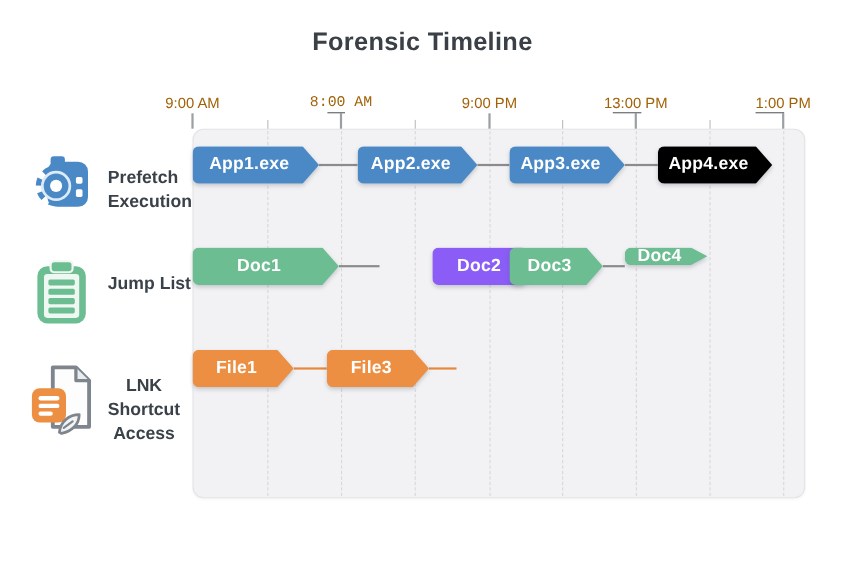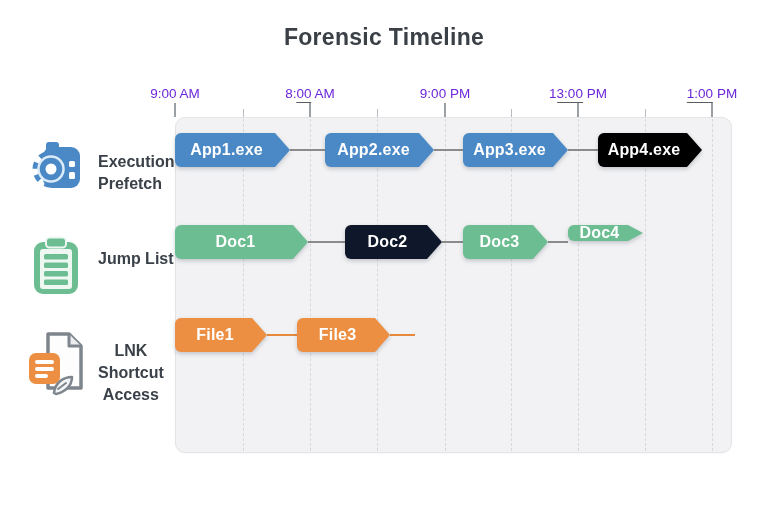--- a/index.html
+++ b/index.html
@@ -14,21 +14,21 @@
   .plot{
     position:absolute;background:#f2f2f4;border:1px solid #e4e4e7;
     border-radius:10px;box-sizing:border-box;
     box-shadow:0 1px 2px rgba(0,0,0,0.03);
   }
   .gridline{position:absolute;width:0;border-left:1px dashed #d8d8db;}
   .tick{position:absolute;width:2px;background:#9ba0a5;}
   .tick.minor{width:1px;background:#b9bdc1;}
   .tick-label{
     position:absolute;transform:translateX(-50%);
-    font-size:13.5px;font-weight:500;color:#6d28d9;white-space:pre;
+    font-size:13.5px;font-weight:500;color:#a16207;white-space:pre;
   }
   .tick-label .u{border-bottom:1.5px solid #5a5e63;padding-bottom:1px;}
   .row-icon{position:absolute;}
   .row-icon svg{display:block;}
   .row-label{
     position:absolute;font-size:16px;font-weight:600;color:#3a4149;line-height:22px;
   }
   .connector{position:absolute;height:2px;}
   .arrow-wrap{position:absolute;filter:drop-shadow(0 2px 2px rgba(70,80,95,.28));}
   .arrow{
@@ -49,21 +49,21 @@
     <div class="gridline" style="left: 310px; top: 119px; width: 0px; height: 332px;"></div>
     <div class="gridline" style="left: 377px; top: 119px; width: 0px; height: 332px;"></div>
     <div class="gridline" style="left: 445px; top: 119px; width: 0px; height: 332px;"></div>
     <div class="gridline" style="left: 511px; top: 119px; width: 0px; height: 332px;"></div>
     <div class="gridline" style="left: 578px; top: 119px; width: 0px; height: 332px;"></div>
     <div class="gridline" style="left: 645px; top: 119px; width: 0px; height: 332px;"></div>
     <div class="gridline" style="left: 712px; top: 119px; width: 0px; height: 332px;"></div>
     <div class="tick major" style="left: 174px; top: 103px; width: 2px; height: 14px;"></div>
     <div class="tick-label" style="left: 175px; top: 86px;"><span>9:00 AM</span></div>
     <div class="tick major" style="left: 309px; top: 103px; width: 2px; height: 14px;"></div>
-    <div class="tick-label" style="left: 310px; top: 86px;"><span>8:</span><span class="u">00</span><span> AM</span></div>
+    <div class="tick-label" style="left: 310px; top: 86px; font-family: Liberation Mono, monospace;"><span>8:</span><span class="u">00</span><span> AM</span></div>
     <div class="tick major" style="left: 444px; top: 103px; width: 2px; height: 14px;"></div>
     <div class="tick-label" style="left: 445px; top: 86px;"><span>9:00 PM</span></div>
     <div class="tick major" style="left: 577px; top: 103px; width: 2px; height: 14px;"></div>
     <div class="tick-label" style="left: 578px; top: 86px;"><span>1</span><span class="u">3:00</span><span> PM</span></div>
     <div class="tick major" style="left: 711px; top: 103px; width: 2px; height: 14px;"></div>
     <div class="tick-label" style="left: 712px; top: 86px;"><span class="u">1:00</span><span> PM</span></div>
     <div class="tick minor" style="left: 243px; top: 109px; width: 1px; height: 8px;"></div>
     <div class="tick minor" style="left: 377px; top: 109px; width: 1px; height: 8px;"></div>
     <div class="tick minor" style="left: 511px; top: 109px; width: 1px; height: 8px;"></div>
     <div class="tick minor" style="left: 645px; top: 109px; width: 1px; height: 8px;"></div>
@@ -72,22 +72,22 @@
     <rect x="13" y="9" width="37" height="41" rx="9" fill="#4a89c6"></rect>
     <rect x="16" y="4" width="13" height="10" rx="3" fill="#4a89c6"></rect>
     <circle cx="21" cy="31" r="15" fill="none" stroke="#4a89c6" stroke-width="7" stroke-dasharray="6 5.78"></circle>
     <circle cx="21" cy="31" r="12.5" fill="#4a89c6" stroke="#dcebf8" stroke-width="2.5"></circle>
     <circle cx="21" cy="31" r="5.5" fill="#ffffff"></circle>
     <rect x="39" y="23" width="6" height="6" rx="1.5" fill="#ffffff"></rect>
     <rect x="39" y="34" width="6" height="7" rx="1.5" fill="#ffffff"></rect>
   </svg>
     </div>
     <div class="row-label" style="left: 98px; top: 151px;">
+      <div>Prefetch</div>
       <div>Execution</div>
-      <div>Prefetch</div>
     </div>
     <div class="connector" style="left: 290px; top: 149px; width: 35px; height: 2px; background: rgb(139, 139, 139);"></div>
     <div class="connector" style="left: 434px; top: 149px; width: 29px; height: 2px; background: rgb(139, 139, 139);"></div>
     <div class="connector" style="left: 568px; top: 149px; width: 30px; height: 2px; background: rgb(139, 139, 139);"></div>
     <div class="arrow-wrap" style="left: 175px; top: 133px; width: 115px; height: 34px;">
       <div class="arrow" style="background: rgb(74, 137, 198);">App1.exe</div>
     </div>
     <div class="arrow-wrap" style="left: 325px; top: 133px; width: 109px; height: 34px;">
       <div class="arrow" style="background: rgb(74, 137, 198);">App2.exe</div>
     </div>
@@ -111,21 +111,21 @@
     <div class="row-label" style="left: 98px; top: 248px;">
       <div>Jump List</div>
     </div>
     <div class="connector" style="left: 308px; top: 241px; width: 37px; height: 2px; background: rgb(139, 139, 139);"></div>
     <div class="connector" style="left: 442px; top: 241px; width: 21px; height: 2px; background: rgb(139, 139, 139);"></div>
     <div class="connector" style="left: 548px; top: 241px; width: 20px; height: 2px; background: rgb(139, 139, 139);"></div>
     <div class="arrow-wrap" style="left: 175px; top: 225px; width: 133px; height: 34px;">
       <div class="arrow" style="background: rgb(108, 189, 145);">Doc1</div>
     </div>
     <div class="arrow-wrap" style="left: 345px; top: 225px; width: 97px; height: 34px;">
-      <div class="arrow" style="background: #0f172a;">Doc2</div>
+      <div class="arrow" style="background: #8b5cf6; margin-left: 48px;">Doc2</div>
     </div>
     <div class="arrow-wrap" style="left: 463px; top: 225px; width: 85px; height: 34px;">
       <div class="arrow" style="background: rgb(108, 189, 145);">Doc3</div>
     </div>
     <div class="arrow-wrap" style="left: 568px; top: 225px; width: 75px; height: 16px;">
       <div class="arrow" style="background: rgb(108, 189, 145);">Doc4</div>
     </div>
     <div class="row-icon" style="left: 27px; top: 330px; width: 58px; height: 66px;">
       <svg width="100%" height="100%" viewBox="0 0 58 66" xmlns="http://www.w3.org/2000/svg">
     <path d="M21 4 h21 l12 12 v42 h-33 z" fill="#fdfdfd" stroke="#7e858d" stroke-width="3.5" stroke-linejoin="round"></path>

